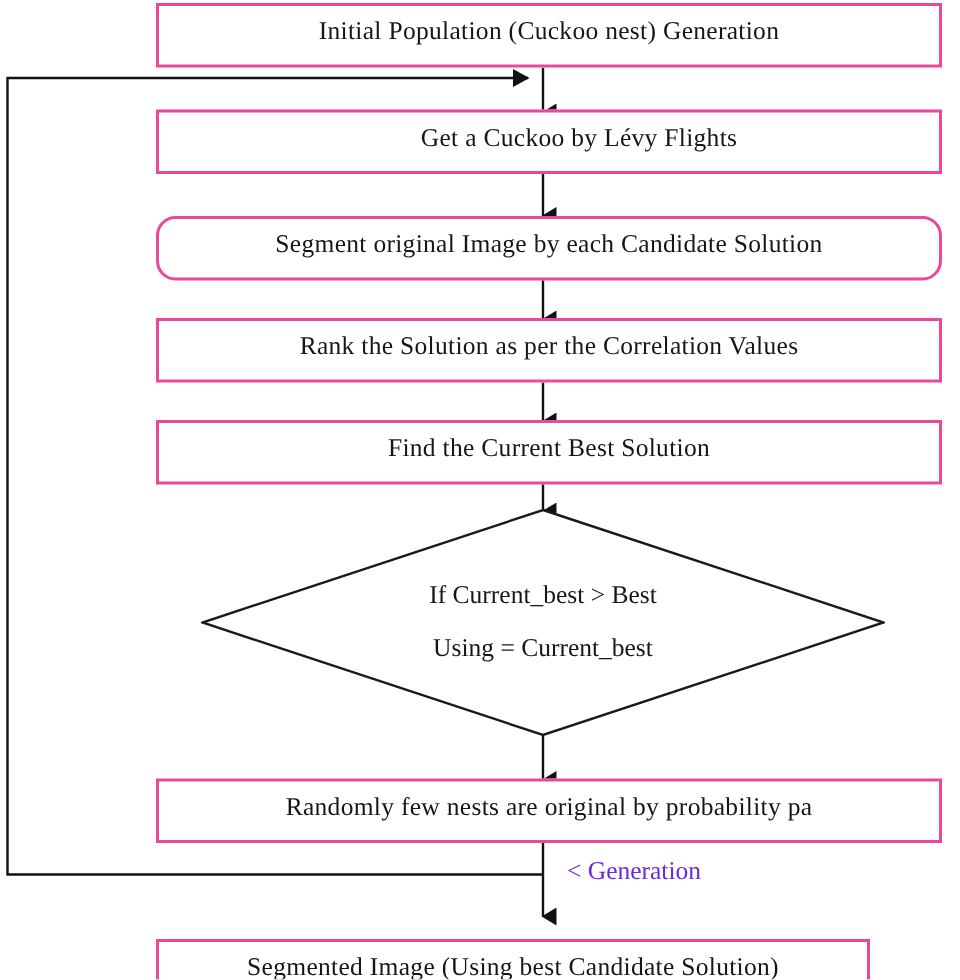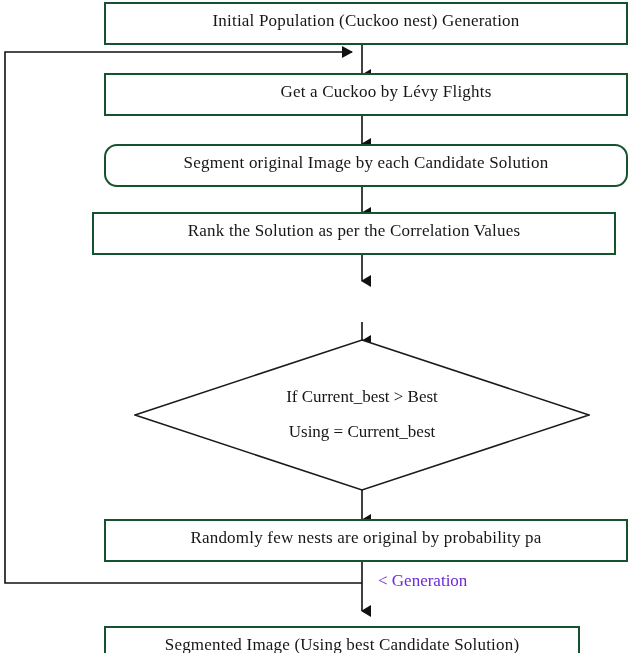--- a/index.html
+++ b/index.html
@@ -13,21 +13,21 @@
     width: 640px;
     height: 653px;
     background: #ffffff;
     overflow: hidden;
     font-family: "Liberation Serif", "DejaVu Serif", serif;
   }
   .node {
     position: absolute;
     box-sizing: border-box;
     background: #ffffff;
-    border: 2px solid #14532d;
+    border: 2px solid #ec4899;
     display: flex;
     align-items: flex-start;
     justify-content: flex-end;
   }
   .node .label {
     display: block;
     width: 100%;
     text-align: center;
     color: #161616;
     font-size: 17px;
@@ -113,24 +113,27 @@
   </div>
 
   <div class="node" style="left:104px; top:73px; width:524px; height:43px;padding-left:40px;">
     <span class="label">Get a Cuckoo by Lévy Flights</span>
   </div>
 
   <div class="node" style="left:104px; top:144px; width:524px; height:43px;border-radius:13px;">
     <span class="label">Segment original Image by each Candidate Solution</span>
   </div>
 
-  <div class="node" style="left:92px; top:212px; width:524px; height:43px;">
+  <div class="node" style="left:104px; top:212px; width:524px; height:43px;">
     <span class="label">Rank the Solution as per the Correlation Values</span>
   </div>
 
+  <div class="node" style="left:104px; top:280px; width:524px; height:43px;">
+    <span class="label">Find the Current Best Solution</span>
+  </div>
 
   <div class="diamond-wrap" style="left:134px; top:339px; width:456px; height:152px;">
     <svg width="456" height="152" viewBox="0 0 456 152" xmlns="http://www.w3.org/2000/svg">
       <polygon points="228,1 455,76 228,151 1,76" fill="#ffffff" stroke="#1a1a1a" stroke-width="1.6"></polygon>
     </svg>
     <div class="diamond-text">
       <span class="dline first">If Current_best &gt; Best</span>
       <span class="dline">Using = Current_best</span>
     </div>
   </div>

